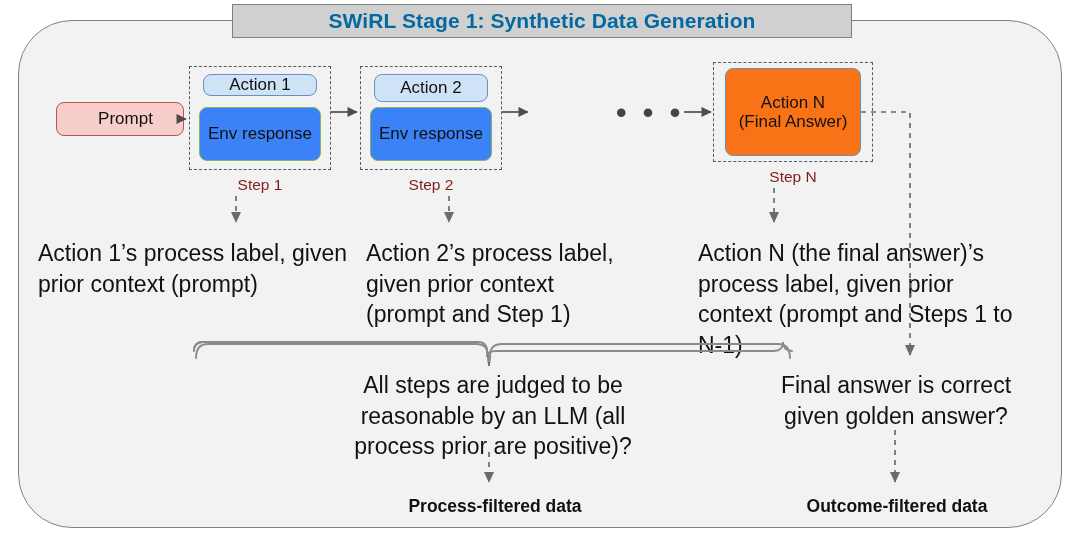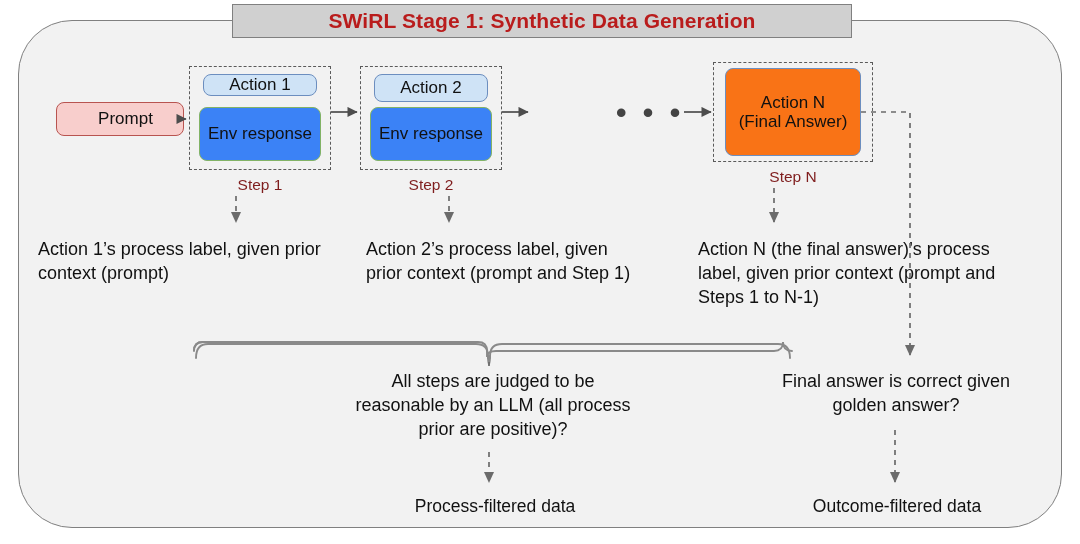--- a/index.html
+++ b/index.html
@@ -14,43 +14,43 @@
     box-sizing:border-box;
     background:#f2f2f2;border:1.6px solid #808080;border-radius:54px;
   }
 
   
   .title-bar{
     position:absolute;left:232px;top:4px;width:620px;height:34px;
     box-sizing:border-box;
     background:#d0d0d0;border:1.6px solid #808080;
     display:flex;align-items:center;justify-content:center;
-    font-size:21px;font-weight:bold;color:#b91c1c;letter-spacing:.1px;
+    font-size:21px;font-weight:bold;color:#0369a1;letter-spacing:.1px;
   }
 
   
   .node{position:absolute;box-sizing:border-box;display:flex;
         align-items:center;justify-content:center;text-align:center;
         font-size:17px;color:#111;line-height:1.14;}
   .rounded{border-radius:8px;}
 
   .prompt-box{background:#f8cecc;border:1.4px solid #b85450;}
   .action-box{background:#cfe3f6;border:1.4px solid #6c8ebf;}
   .env-box{background:#3b82f6;border:1.4px solid #82b366;}
   .final-box{background:#f97316;border:1.4px solid #6c8ebf;}
 
   .step-group{position:absolute;box-sizing:border-box;
               border:1.6px dashed #5a5a5a;background:transparent;}
 
   .step-label{position:absolute;font-size:15.5px;color:#7f1d1d;
               text-align:center;white-space:nowrap;}
 
-  .para{position:absolute;font-size:18px;color:#111;line-height:1.33;}
+  .para{position:absolute;font-size:23px;color:#111;line-height:1.33;}
   .para.center{text-align:center;}
-  .bold-label{position:absolute;font-size:17.5px;font-weight:normal;
+  .bold-label{position:absolute;font-size:17.5px;font-weight:bold;
               color:#111;white-space:nowrap;}
 
   .ellipsis{position:absolute;font-size:30px;color:#444;letter-spacing:4px;
             line-height:1;font-weight:bold;}
 
   svg.overlay{position:absolute;left:0;top:0;width:1080px;height:544px;
               pointer-events:none;}
 </style>
 </head>
 <body>

